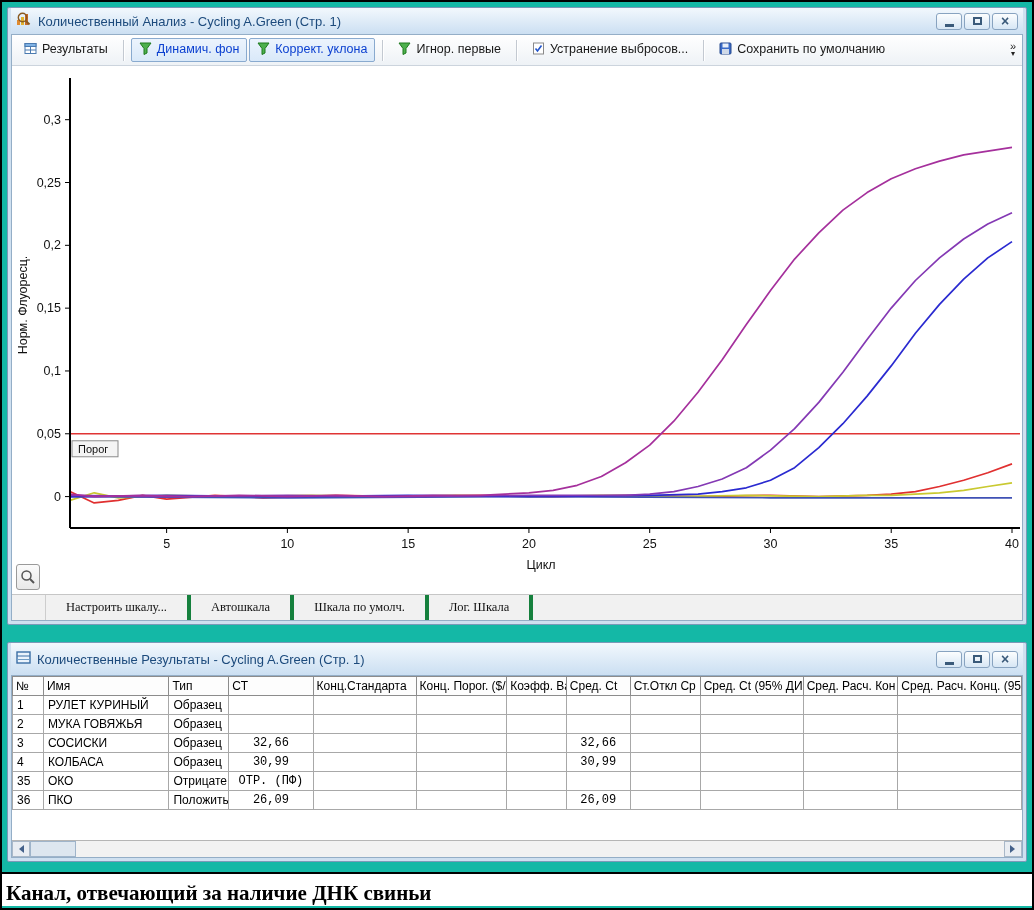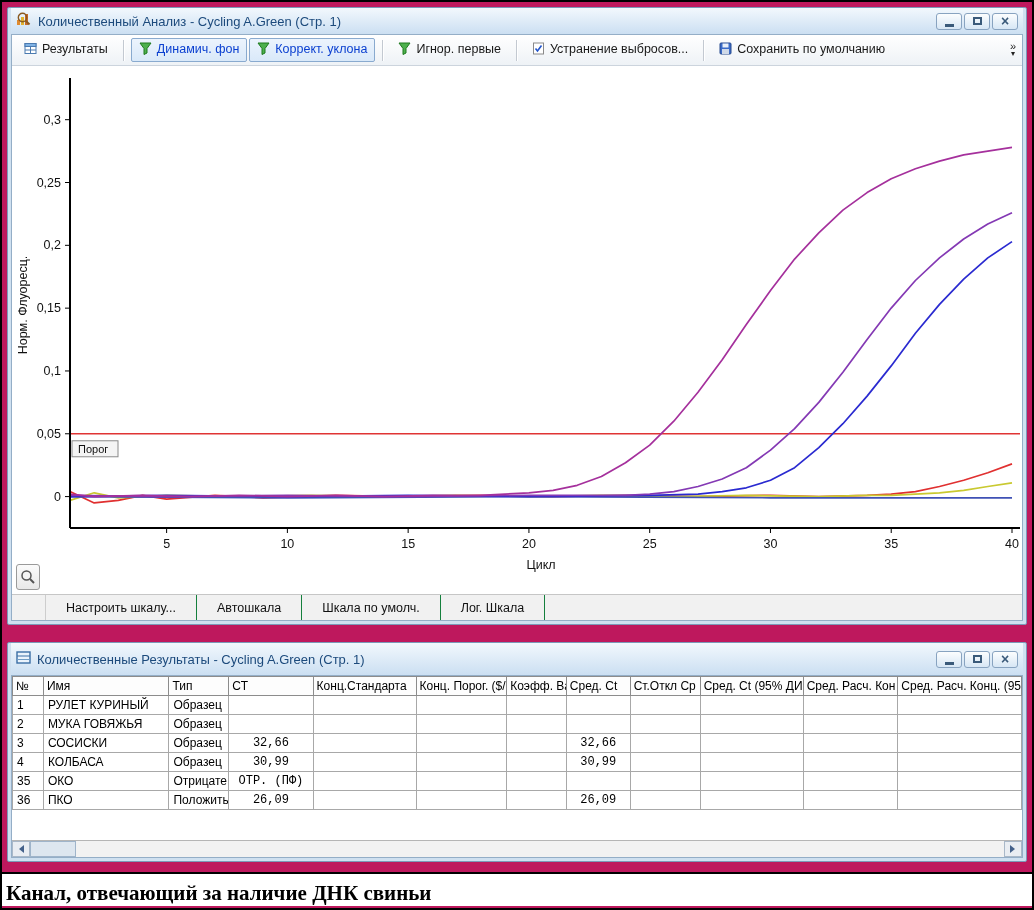--- a/index.html
+++ b/index.html
@@ -1,17 +1,17 @@
 <!DOCTYPE html>
 <html><head>
 <meta charset="utf-8">
 <style>
   * { box-sizing: border-box; margin: 0; padding: 0; }
   body { background:#fff; font-family:"Liberation Sans", sans-serif; }
-  .page { position:relative; width:1034px; height:910px; border:2px solid #000; background:#be185d; overflow:hidden; }
+  .page { position:relative; width:1034px; height:910px; border:2px solid #000; background:#14b8a6; overflow:hidden; }
 
   
   .window { position:absolute; background:#cfe0f0; border:1px solid #7b99b8; padding:0 3px 3px 3px; display:flex; flex-direction:column; border-radius:2px; }
   .titlebar { height:26px; display:flex; align-items:center; gap:6px; padding:0 5px;
               background:linear-gradient(#f2f8fd, #cbdff2); }
   .title-text { font-size:13px; color:#1c4a7c; white-space:nowrap; overflow:hidden; }
   .winbtns { margin-left:auto; display:flex; gap:2px; }
   .wbtn { width:26px; height:17px; display:flex; align-items:center; justify-content:center;
           background:linear-gradient(#fcfdfe,#d7e7f5); border:1px solid #88a3c0; border-radius:3px; cursor:default; }
   .glyph-min { width:9px; height:3px; background:#3a5a7a; margin-top:8px; }
@@ -36,21 +36,21 @@
   
   .chart-wrap { flex:1; position:relative; background:#fff; overflow:hidden; }
   .chart-wrap svg { display:block; }
   .magnify { position:absolute; left:4px; bottom:4px; width:24px; height:26px;
              background:linear-gradient(#fbfbfb,#e8e8e8); border:1px solid #9a9a9a; border-radius:3px;
              display:flex; align-items:center; justify-content:center; cursor:default; }
 
   .scalebar { height:26px; background:#f1f1f1; border-top:1px solid #c6c6c6; display:flex; align-items:stretch; flex:none; }
   .scale-spacer { width:34px; border-right:1px solid #cdcdcd; }
   .sclbtn { padding:0 20px; font-size:12.5px; color:#111; background:transparent; border:none;
-            border-right:1px solid #15803d; font-family:Liberation Sans, sans-serif; cursor:default; white-space:nowrap; }
+            border-right:4px solid #15803d; font-family:Liberation Serif, serif; cursor:default; white-space:nowrap; }
 
   
   .table-area { flex:1; background:#fff; overflow:hidden; }
   table { border-collapse:collapse; table-layout:fixed; width:100%; font-size:12px; }
   th { border:1px solid #8c8c8c; background:#fdfdfd; font-weight:normal; text-align:left;
        padding:2px 3px; height:19px; white-space:nowrap; overflow:hidden; }
   td { border:1px solid #a8a8a8; padding:2px 4px; height:19px; white-space:nowrap; overflow:hidden; }
   td.num { text-align:center;font-family:Liberation Mono, monospace; }
 
   

